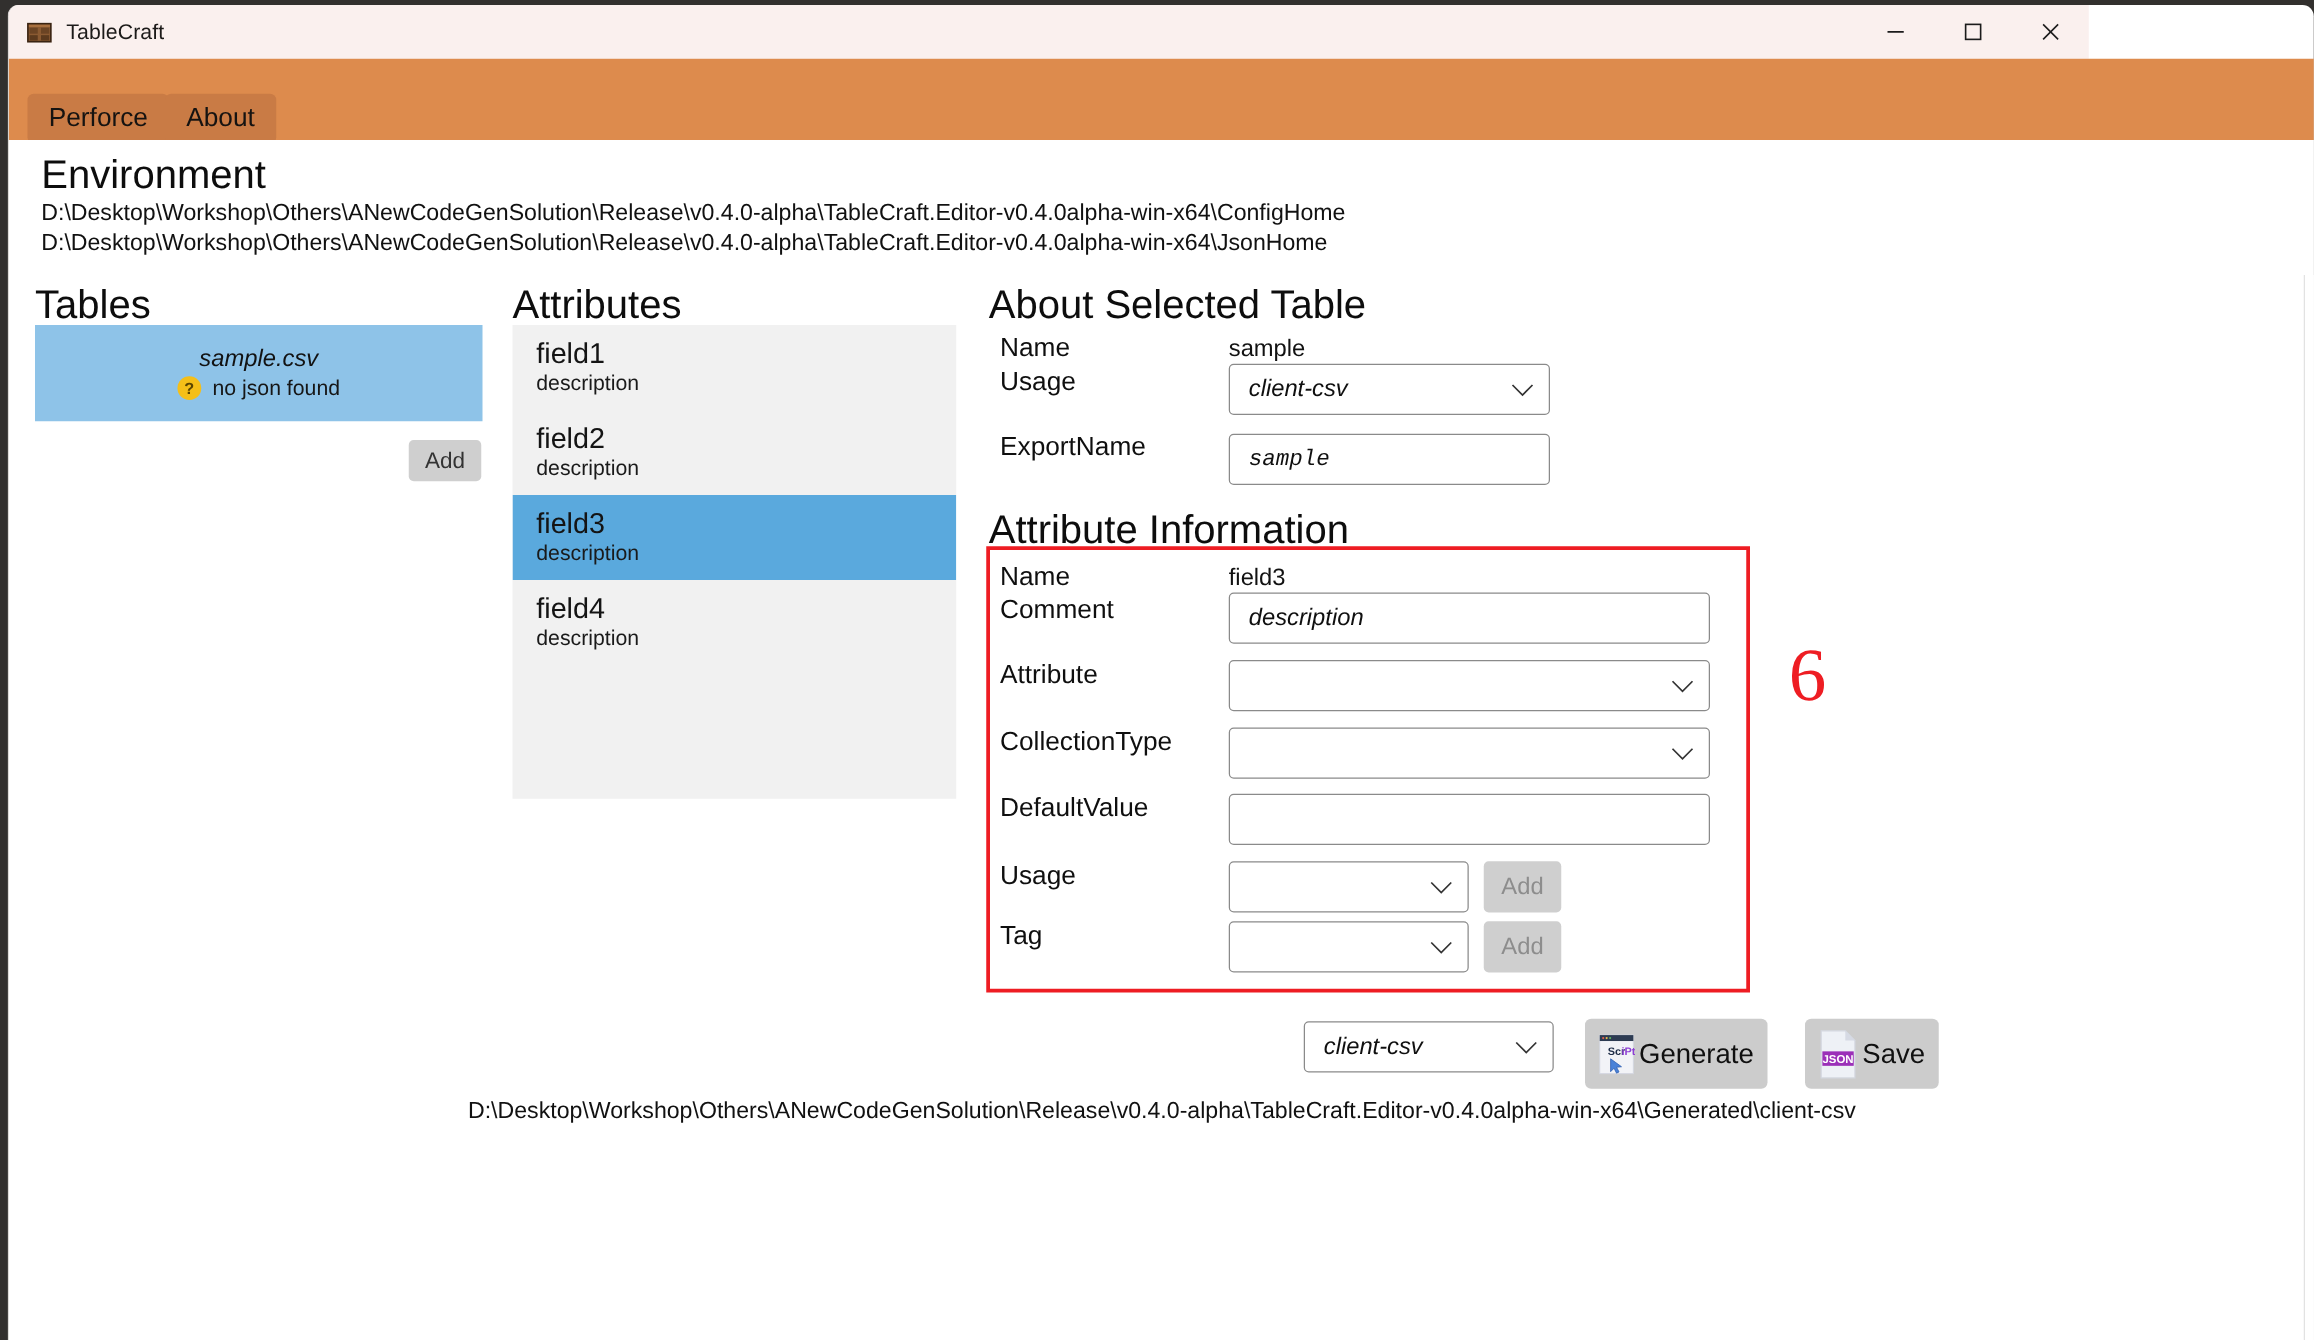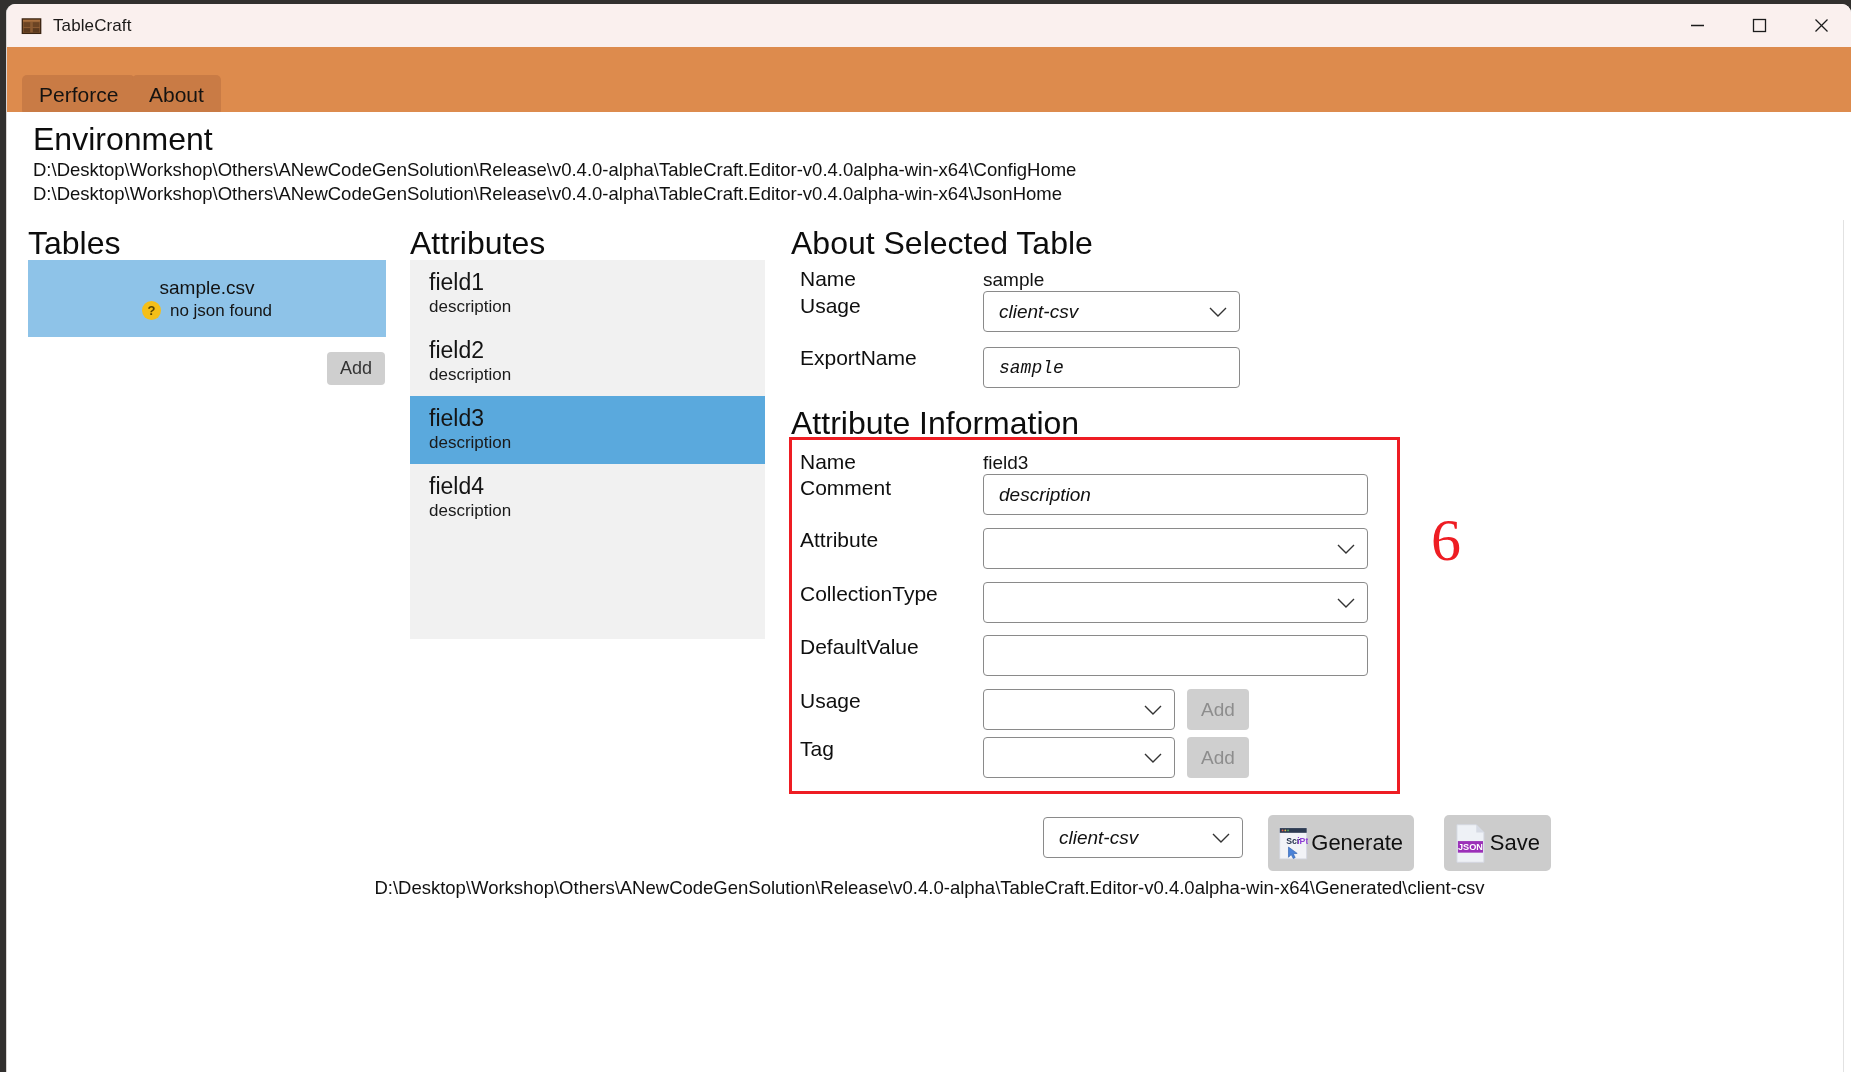--- a/index.html
+++ b/index.html
@@ -21,21 +21,21 @@
     width: 1845px; height: 1068px;
     background: #ffffff;
     border-top-left-radius: 9px;
     border-top-right-radius: 9px;
     overflow: hidden;
     border-left: 1px solid #d8d4d2;
   }
   
   .titlebar {
     position: absolute; left: 0; top: 0;
-    width: 1845px; height: 43px;
+    width: 1664px; height: 43px;
     background: #faf0ee;
     display: flex; 
   }
   .title-left { display: flex; align-items: center; padding-left: 14px; gap: 11px; }
   .app-icon { width: 21px; height: 21px; display:block; }
   .app-title {
     font-size: 17px; color: #1c1a19; letter-spacing: .1px;
   }
   .win-controls {
     position: absolute; right: 0; top: 0; height: 43px;
@@ -85,21 +85,21 @@
   
   #tables-title { left: 21px; top: 113px; }
   .table-list {
     position: absolute; left: 21px; top: 148px;
     width: 358px; height: 77px;
     background: #8ec3e8;
     display: flex; flex-direction: column;
     align-items: center; justify-content: center;
     gap: 2px;
   }
-  .table-item-name { font-size: 19px; color: #121212; }
+  .table-item-name { font-size: 19px; color: #121212; font-style: italic; }
   .table-item-status {
     display: flex; align-items: center; gap: 9px;
     font-size: 17px; color: #161616;
   }
   .warn-badge {
     width: 19px; height: 19px; border-radius: 50%;
     background: #f5bf18;
     color: #5a4500; font-size: 13px; font-weight: bold;
     display: flex; align-items: center; justify-content: center;
     line-height: 1;

